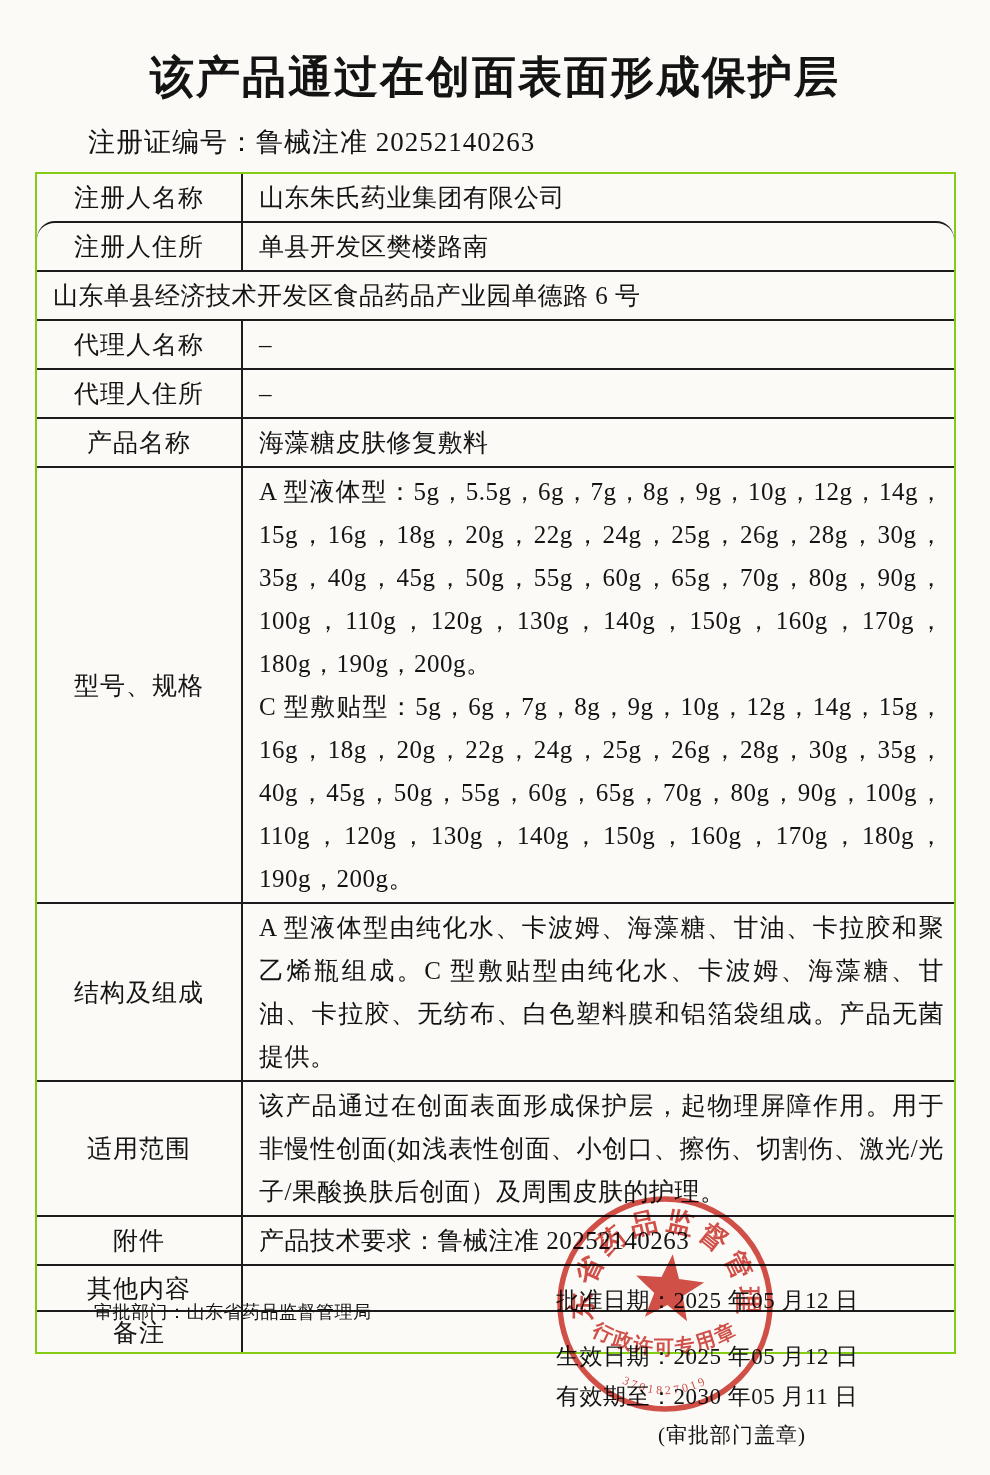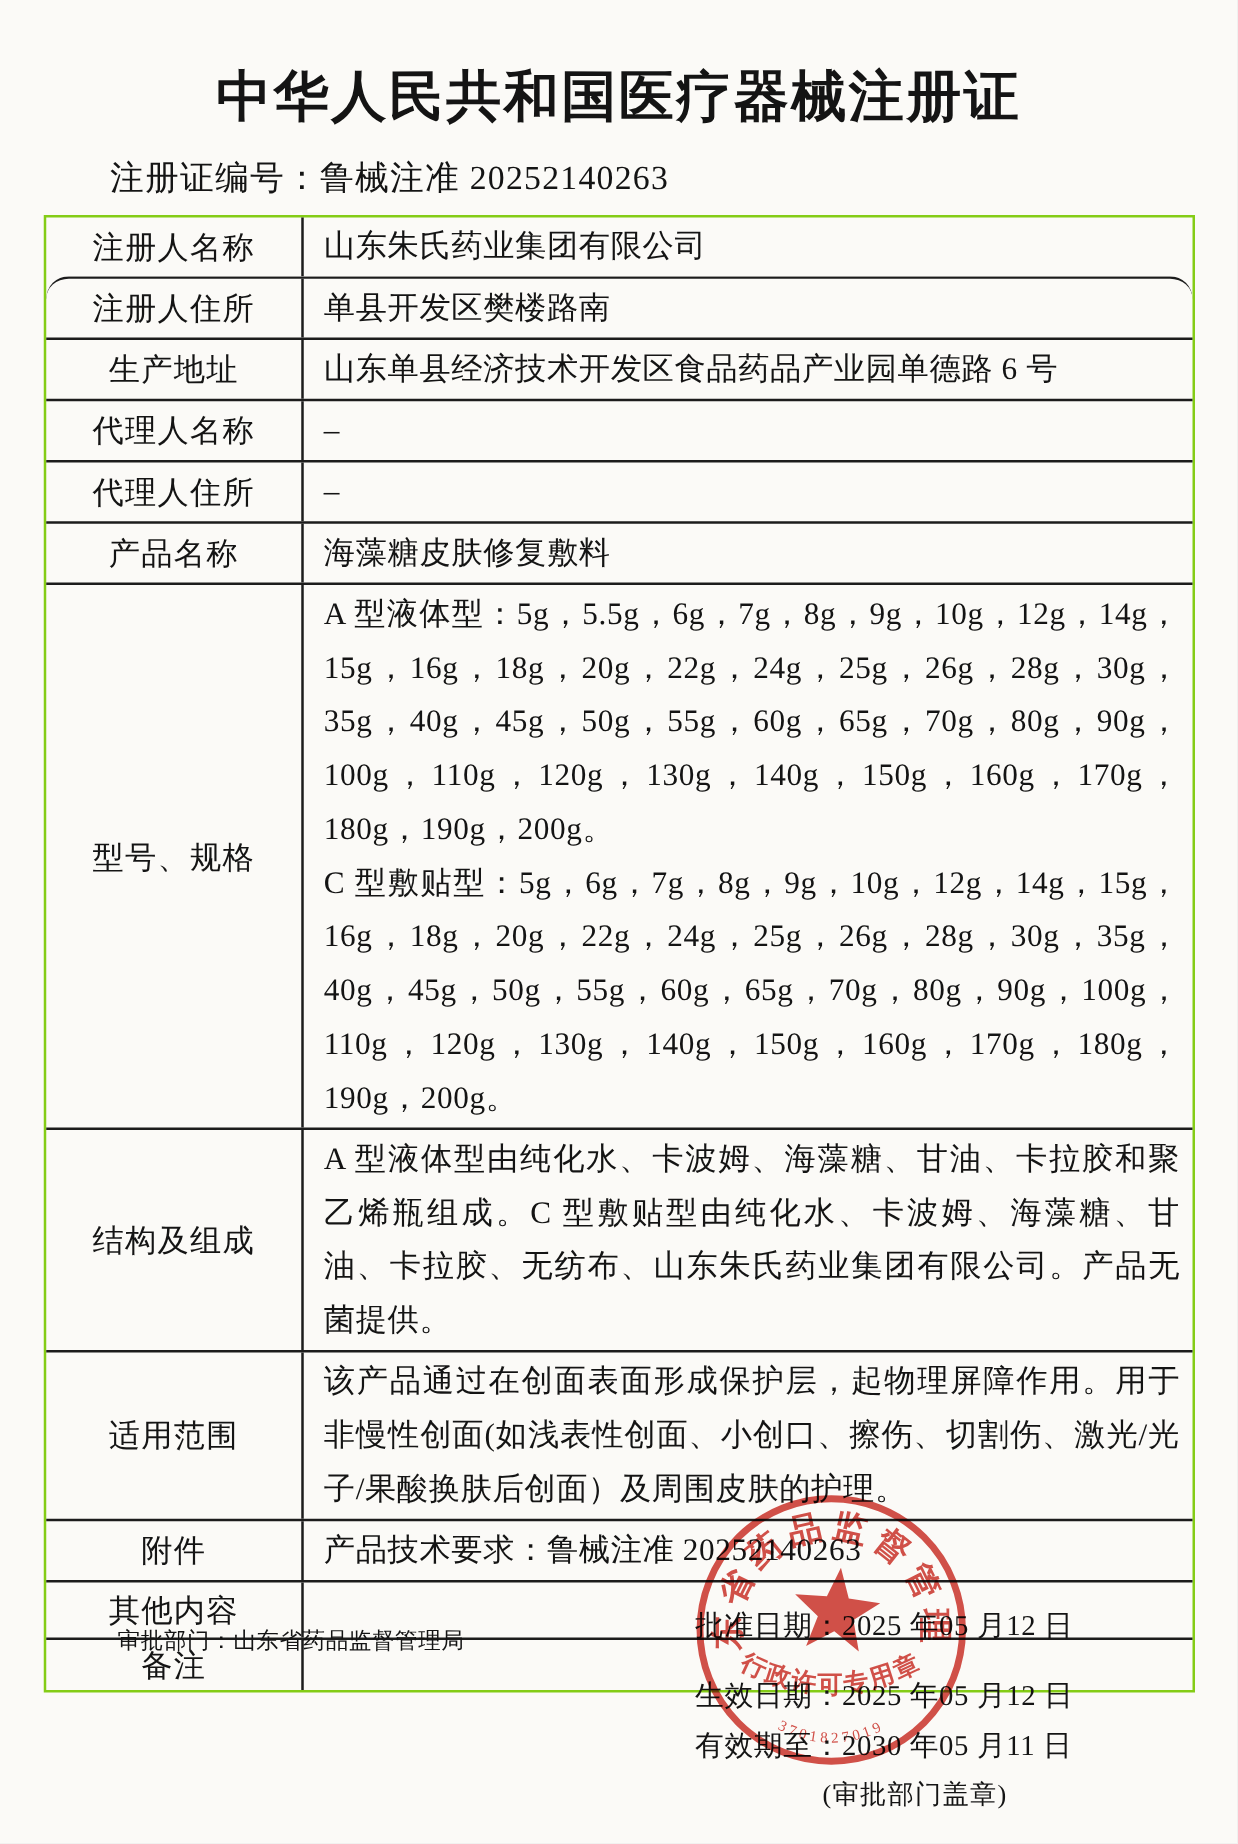--- a/index.html
+++ b/index.html
@@ -85,37 +85,36 @@
     mix-blend-mode: multiply;
     pointer-events: none;
   }
   .stamp text { font-family: "Liberation Serif", "DejaVu Serif", serif; }
 </style>
 </head>
 <body>
 
 <div class="page">
 
-  <div class="title">中华人民共和国医疗器械注册证</div>
+  <div class="title">该产品通过在创面表面形成保护层</div>
 
   <div class="reg-line">
     <span>注册证编号：</span><span>鲁械注准 20252140263</span>
   </div>
 
   <div class="cert-table">
     <div class="row r0">
       <div class="cell-label">注册人名称</div>
       <div class="cell-value">山东朱氏药业集团有限公司</div>
     </div>
     <div class="row r1">
       <div class="cell-label">注册人住所</div>
       <div class="cell-value">单县开发区樊楼路南</div>
     </div>
     <div class="row r2">
-      <div class="cell-label">生产地址</div>
       <div class="cell-value">山东单县经济技术开发区食品药品产业园单德路 6 号</div>
     </div>
     <div class="row r3">
       <div class="cell-label">代理人名称</div>
       <div class="cell-value">–</div>
     </div>
     <div class="row r4">
       <div class="cell-label">代理人住所</div>
       <div class="cell-value">–</div>
     </div>
@@ -123,21 +122,21 @@
       <div class="cell-label">产品名称</div>
       <div class="cell-value">海藻糖皮肤修复敷料</div>
     </div>
     <div class="row r6">
       <div class="cell-label">型号、规格</div>
       <div class="cell-value">A 型液体型：5g，5.5g，6g，7g，8g，9g，10g，12g，14g，15g，16g，18g，20g，22g，24g，25g，26g，28g，30g，35g，40g，45g，50g，55g，60g，65g，70g，80g，90g，100g，110g，120g，130g，140g，150g，160g，170g，180g，190g，200g。
 C 型敷贴型：5g，6g，7g，8g，9g，10g，12g，14g，15g，16g，18g，20g，22g，24g，25g，26g，28g，30g，35g，40g，45g，50g，55g，60g，65g，70g，80g，90g，100g，110g，120g，130g，140g，150g，160g，170g，180g，190g，200g。</div>
     </div>
     <div class="row r7">
       <div class="cell-label">结构及组成</div>
-      <div class="cell-value">A 型液体型由纯化水、卡波姆、海藻糖、甘油、卡拉胶和聚乙烯瓶组成。C 型敷贴型由纯化水、卡波姆、海藻糖、甘油、卡拉胶、无纺布、山东朱氏药业集团有限公司。产品无菌提供。</div>
+      <div class="cell-value">A 型液体型由纯化水、卡波姆、海藻糖、甘油、卡拉胶和聚乙烯瓶组成。C 型敷贴型由纯化水、卡波姆、海藻糖、甘油、卡拉胶、无纺布、白色塑料膜和铝箔袋组成。产品无菌提供。</div>
     </div>
     <div class="row r8">
       <div class="cell-label">适用范围</div>
       <div class="cell-value">该产品通过在创面表面形成保护层，起物理屏障作用。用于非慢性创面(如浅表性创面、小创口、擦伤、切割伤、激光/光子/果酸换肤后创面）及周围皮肤的护理。</div>
     </div>
     <div class="row r9">
       <div class="cell-label">附件</div>
       <div class="cell-value">产品技术要求：鲁械注准 20252140263</div>
     </div>
     <div class="row r10">

